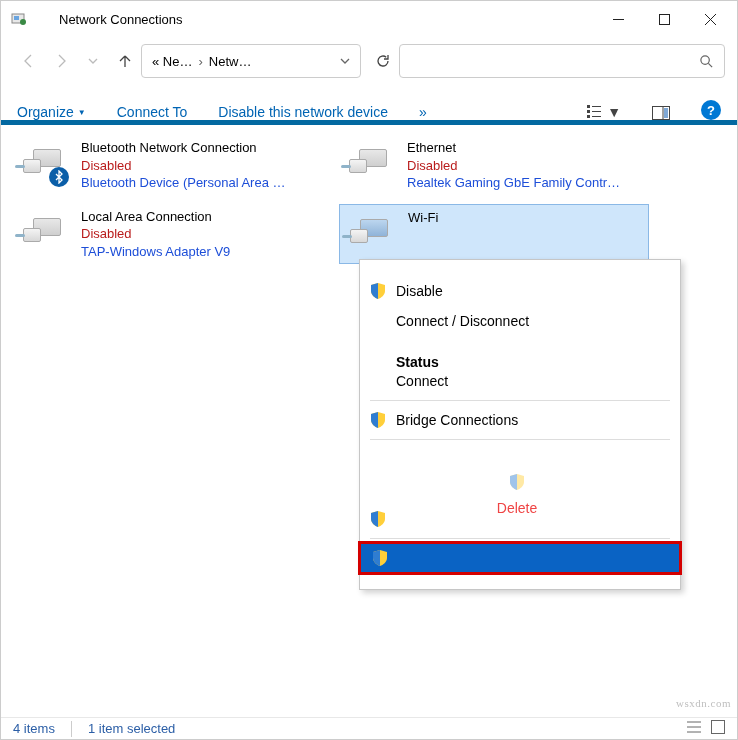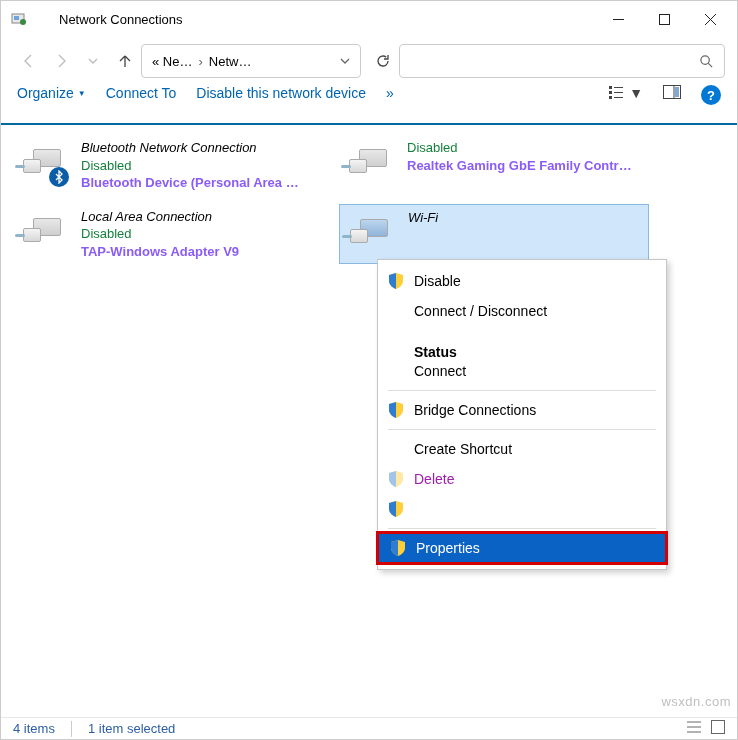--- a/index.html
+++ b/index.html
@@ -17,65 +17,65 @@
     .navbtn { width: 32px; height: 32px; display: flex; align-items: center; justify-content: center; color: #555; }
     .navbtn.disabled { color: #bbb; }
     .addrbox { flex: 0 0 220px; height: 34px; border: 1px solid #ccc; border-radius: 4px; display: flex; align-items: center; padding: 0 6px; gap: 4px; font-size: 13px; }
     .addr-item { white-space: nowrap; }
     .addr-chev { color: #666; padding: 0 2px; }
     .addr-down { margin-left: auto; color: #666; padding: 0 4px 0 14px; }
     .refreshbtn { width: 32px; height: 32px; display: flex; align-items:center; justify-content:center; margin-left: 6px; color: #444; }
     .searchbox { flex: 1; height: 34px; border: 1px solid #ccc; border-radius: 4px; display: flex; align-items: center; justify-content: flex-end; padding: 0 10px; color: #666; }
     
     
-    .toolbar { height: 40px; border-bottom: 2px solid #0369a1; display: flex; align-items: flex-start; padding: 0 16px; gap: 20px; color: #0064b3; font-size: 14px; }
+    .toolbar { height: 40px; border-bottom: 5px solid #0369a1; display: flex; align-items: flex-end; padding: 0 16px; gap: 31px; color: #0064b3; font-size: 14px; }
     .tbitem { display: flex; align-items: center; gap: 4px; }
     .tbitem .tri { font-size: 8px; color: #0064b3; }
     .tb-spacer { flex: 1; }
     .tb-ic { color: #444; display:flex; align-items:center; gap:2px;}
     .help-ic { width: 20px; height: 20px; border-radius: 50%; background: #0078d4; color: #fff; display:flex; align-items:center; justify-content:center; font-size: 13px; font-weight:bold; }
     
     
     .content { padding: 10px 12px; display: flex; flex-direction: column; gap: 8px; }
     .row { display: flex; gap: 16px; }
     .conn { width: 310px; display: flex; gap: 8px; padding: 4px; }
     .conn.selected { background: #cfe6fb; border: 1px solid #8ab8e6; }
     .conn-ic { width: 56px; height: 48px; position: relative; flex-shrink:0;}
     .conn-info { font-size: 13px; line-height: 1.35; overflow: hidden; }
-    .conn-name { color: #000; font-style: italic; }
-    .conn-status { color: #15803d; }
-    .conn-device { color: #8b5cf6; white-space: nowrap; overflow: hidden; text-overflow: ellipsis; max-width: 230px; font-weight: bold; }
+    .conn-name { color: #000; }
+    .conn-status { color: #b91c1c; }
+    .conn-device { color: #1d4ed8; white-space: nowrap; overflow: hidden; text-overflow: ellipsis; max-width: 230px; }
     
     
     .adapter { position: absolute; left: 4px; top: 6px; }
     .adapter .body { width: 28px; height: 18px; background: linear-gradient(#e8e8e8,#cfcfcf); border:1px solid #aaa; border-radius:2px; position:absolute; top:4px; left:12px; }
     .adapter .port { width: 18px; height: 14px; background: linear-gradient(#f4f4f4,#d8d8d8); border:1px solid #aaa; position:absolute; top:14px; left:2px; border-radius: 2px; }
     .adapter .cable { width: 10px; height:3px; background:#8fb3c9; position:absolute; top:20px; left:-6px; border-radius:2px; }
     .badge { position:absolute; right:4px; bottom:0; width:20px; height:20px; border-radius:50%; display:flex; align-items:center; justify-content:center; font-size:12px; color:#fff; }
     .badge.bt { background:#0a5ea8; }
     
     
-    .ctxmenu { position: absolute; left: 376px; top: 258px; width: 290px; background:#fff; border:1px solid #c6c6c6; box-shadow: 3px 3px 6px rgba(0,0,0,.18); padding: 6px 0; font-size: 14px; }
+    .ctxmenu { position: absolute; left: 358px; top: 258px; width: 322px; background:#fff; border:1px solid #c6c6c6; box-shadow: 3px 3px 6px rgba(0,0,0,.18); padding: 16px 0; font-size: 14px; }
     .ctxitem { height: 30px; display:flex; align-items:center; padding: 0 16px 0 10px; gap: 10px; }
     .ctxitem .shield { width:16px; height:16px; display:flex; align-items:center; justify-content:center; }
     .ctxitem .lbl { flex:1; }
     .ctxitem.bold .lbl { font-weight: 600; margin-top: 21px; }
-    .ctxitem.disabled { color:#a21caf; }
+    .ctxitem.disabled { color:#ef4444;flex-direction:column; }
     .ctxsep { height:1px; background:#ddd; margin: 4px 10px; }
     .ctxitem.highlight { background:#0a63c4; color:#fff; outline: 3px solid #d40000; outline-offset: -1px; padding-left: 12px;}
     .ctxitem.highlight .lbl { color:#fff; }
     
     .shield-svg { width:14px; height:16px; }
     
     
     .statusbar { position:absolute; bottom:0; left:0; right:0; height:22px; border-top:1px solid #e8e8e8; display:flex; align-items:center; padding:0 12px; font-size:13px; color:#2b5ea6; gap: 8px; }
     .statusbar .sep { width:1px; height:16px; background:#ccc; margin: 0 8px; }
     .status-right { margin-left:auto; display:flex; gap:8px; color:#666; }
     
-    .watermark { position:absolute; right:6px; bottom:30px; font-size:13px; color:#bfbfbf; letter-spacing:.5px;}
+    .watermark { position:absolute; right:6px; bottom:30px; font-size:11px; color:#bfbfbf; letter-spacing:.5px;font-family:Liberation Serif, serif;}
   </style>
 </head>
 <body>
 
 <div class="titlebar">
   <span class="icon-sm">
     <svg viewBox="0 0 16 16">
         <rect x="1" y="3" width="12" height="9" fill="#e8e8e8" stroke="#888"></rect>
         <rect x="3" y="5" width="5" height="4" fill="#6aa5e0"></rect>
         <circle cx="12" cy="11" r="3" fill="#3a8a45"></circle>
@@ -209,20 +209,21 @@
     </div>
     <div class="conn">
       <div class="conn-ic">
         <div class="adapter">
             <div class="body"></div>
             <div class="port"></div>
             <div class="cable"></div>
           </div>
       </div>
       <div class="conn-info">
+        <div class="conn-name">Ethernet</div>
         <div class="conn-status">Disabled</div>
         <div class="conn-device">Realtek Gaming GbE Family Contr…</div>
       </div>
     </div>
   </div>
   <div class="row">
     <div class="conn">
       <div class="conn-ic">
         <div class="adapter">
             <div class="body"></div>
@@ -279,21 +280,20 @@
         <svg class="shield-svg" viewBox="0 0 14 16">
           <path d="M7 0 L14 2 V8 C14 12 10 15 7 16 C4 15 0 12 0 8 V2 Z" fill="#ffcf3a"></path>
           <path d="M7 0 V16 C4 15 0 12 0 8 V2 Z" fill="#2f7dd1"></path>
         </svg>
       </span>
     <span class="lbl">Bridge Connections</span>
   </div>
   <div class="ctxsep"></div>
   <div class="ctxitem">
     <span class="shield"></span>
-      <span class="lbl">Create Shortcut</span>
   </div>
   <div class="ctxitem disabled">
     <span class="shield">
         <svg class="shield-svg" viewBox="0 0 14 16" opacity=".45">
           <path d="M7 0 L14 2 V8 C14 12 10 15 7 16 C4 15 0 12 0 8 V2 Z" fill="#ffcf3a"></path>
           <path d="M7 0 V16 C4 15 0 12 0 8 V2 Z" fill="#2f7dd1"></path>
         </svg>
       </span>
     <span class="lbl">Delete</span>
   </div>
@@ -306,21 +306,20 @@
       </span>
   </div>
   <div class="ctxsep"></div>
   <div class="ctxitem highlight">
     <span class="shield">
         <svg class="shield-svg" viewBox="0 0 14 16">
           <path d="M7 0 L14 2 V8 C14 12 10 15 7 16 C4 15 0 12 0 8 V2 Z" fill="#ffcf3a"></path>
           <path d="M7 0 V16 C4 15 0 12 0 8 V2 Z" fill="#2f7dd1"></path>
         </svg>
       </span>
-    <span class="lbl">Properties</span>
   </div>
 </div>
 
 <div class="statusbar">
   <span>4 items</span>
   <span class="sep"></span>
   <span>1 item selected</span>
   <div class="status-right">
     <span><svg width="16" height="14" viewBox="0 0 16 14">
           <line x1="0" y1="2" x2="14" y2="2" stroke="#666"></line>

